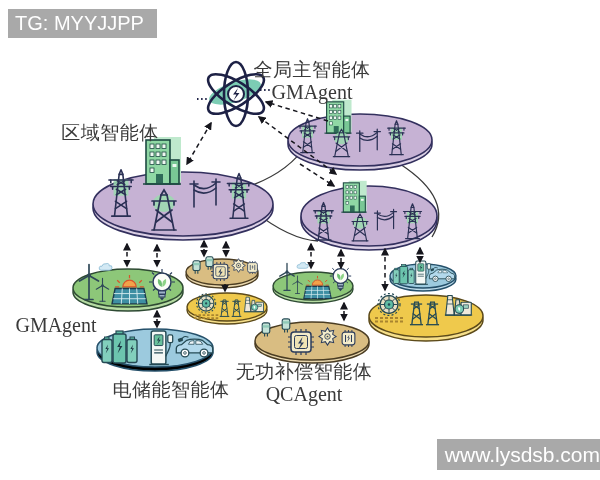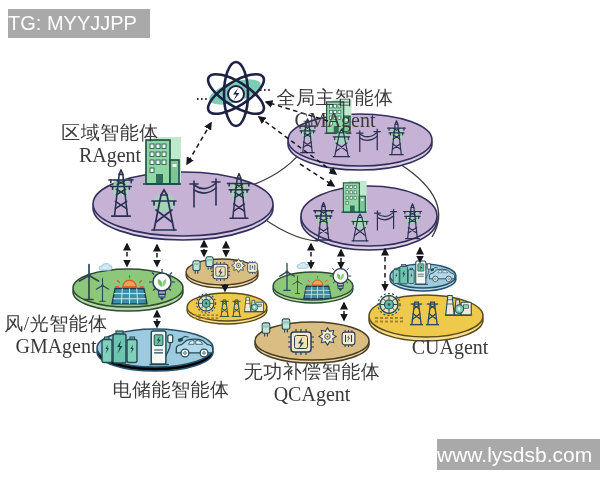--- a/index.html
+++ b/index.html
@@ -5,23 +5,23 @@
   html,body{margin:0;padding:0;background:#fff;}
   #canvas{position:relative;width:600px;height:480px;background:#ffffff;overflow:hidden;
           font-family:"Liberation Serif","DejaVu Serif",serif;}
   #diagram{position:absolute;left:0;top:0;}
   .lbl{position:absolute;text-align:center;color:#3a3a3a;line-height:1.1;}
   .lbl .cn{font-size:19px;display:block;letter-spacing:0.5px;}
   .lbl .en{font-size:20px;display:block;}
   .wm{position:absolute;background:#a9a9a9;color:#ffffff;
       font-family:"Liberation Sans","DejaVu Sans",sans-serif;}
   #wm-top{left:8px;top:9px;width:142px;height:29px;line-height:29px;
-          padding-left:0;font-size:20px;text-align:left;}
+          padding-left:7px;font-size:20px;text-align:left;}
   #wm-bottom{left:437px;top:439px;width:163px;height:31px;line-height:31px;
-          font-size:21px;text-align:left;}
+          font-size:21px;text-align:right;}
 </style>
 </head>
 <body>
 
 <div id="canvas">
 
 <svg id="diagram" width="600" height="480" viewBox="0 0 600 480">
   <defs>
     <marker id="ah" viewBox="0 0 8 8" refX="6.5" refY="4" markerWidth="8" markerHeight="8" orient="auto-start-reverse" markerUnits="userSpaceOnUse">
       <path d="M0,0 L8,4 L0,8 Z" fill="#16161d"></path>
@@ -336,44 +336,41 @@
       <ellipse cx="236" cy="94" rx="32" ry="12" transform="rotate(-32 236 94)"></ellipse>
       <ellipse cx="236" cy="94" rx="32" ry="12" transform="rotate(32 236 94)"></ellipse>
       <ellipse cx="236" cy="94" rx="32" ry="12" transform="rotate(90 236 94)"></ellipse>
     </g>
     <circle cx="236" cy="94" r="8" fill="#ffffff" stroke="#1d2145" stroke-width="2"></circle>
     <path d="M238,88 l-5,6.5 h3.5 l-3,6 6,-7.5 h-3.5 z" fill="#1d2145"></path>
     <path d="M197,99 h10 M260,90 h10" stroke="#1d2145" stroke-width="1.8" stroke-dasharray="1.5 2.6" fill="none"></path>
   </g>
 </svg>
 
-<div class="lbl" style="left:270px;top:60px;width:130px;margin-top:28px;">
+<div class="lbl" style="left:247px;top:60px;width:130px;">
   <span class="cn">全局主智能体</span>
   <span class="en">GMAgent</span>
 </div>
 
 <div class="lbl" style="left:48px;top:123px;width:124px;">
   <span class="cn">区域智能体</span>
-  <span class="en">RAgent</span>
 </div>
 
 <div class="lbl" style="left:0px;top:314px;width:112px;">
-  <span class="cn">风/光智能体</span>
   <span class="en">GMAgent</span>
 </div>
 
 <div class="lbl" style="left:106px;top:380px;width:130px;">
   <span class="cn">电储能智能体</span>
 </div>
 
-<div class="lbl" style="left:242px;top:362px;width:140px;">
+<div class="lbl" style="left:234px;top:362px;width:140px;">
   <span class="cn">无功补偿智能体</span>
   <span class="en">QCAgent</span>
 </div>
 
 <div class="lbl" style="left:380px;top:336px;width:140px;">
-  <span class="en">CUAgent</span>
 </div>
 
 <div class="wm" id="wm-top">TG: MYYJJPP</div>
 <div class="wm" id="wm-bottom">www.lysdsb.com</div>
 
 </div>
 
 </body></html>

